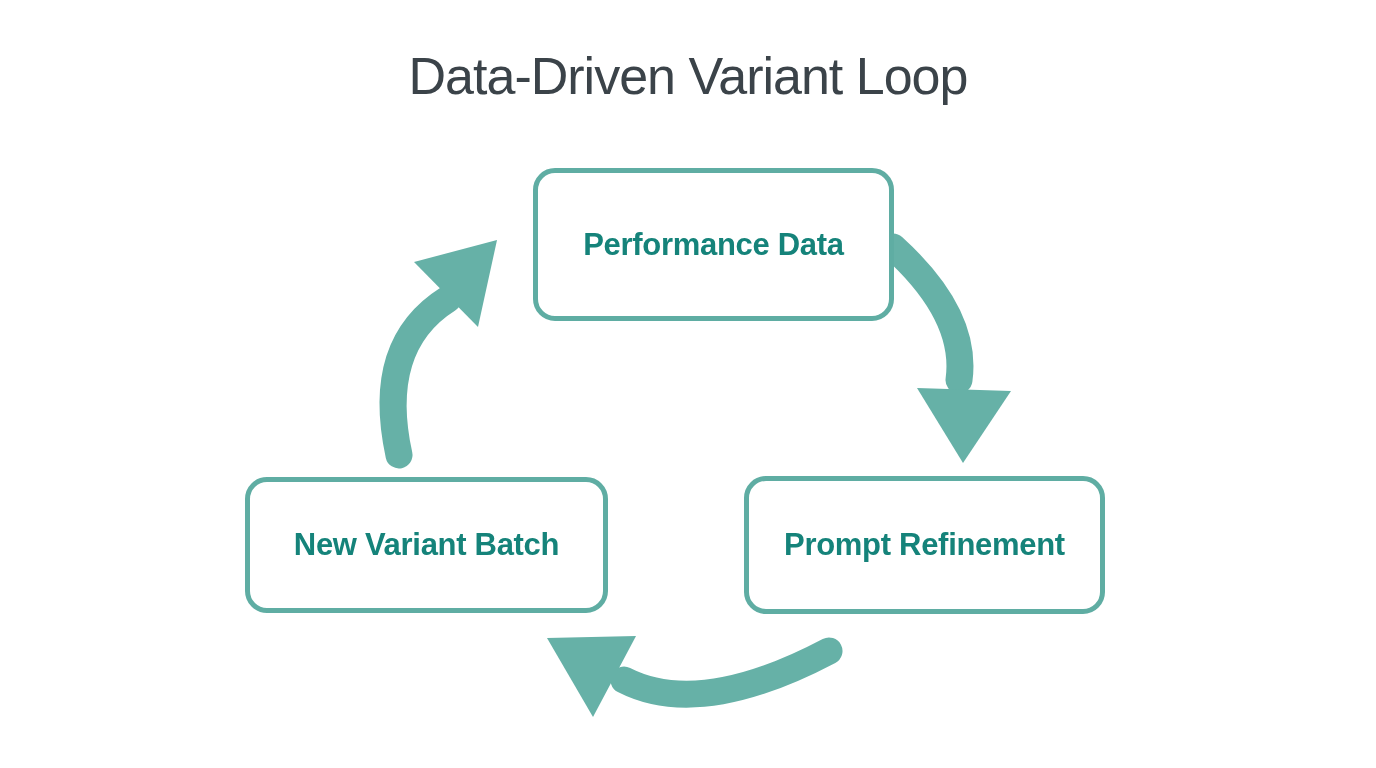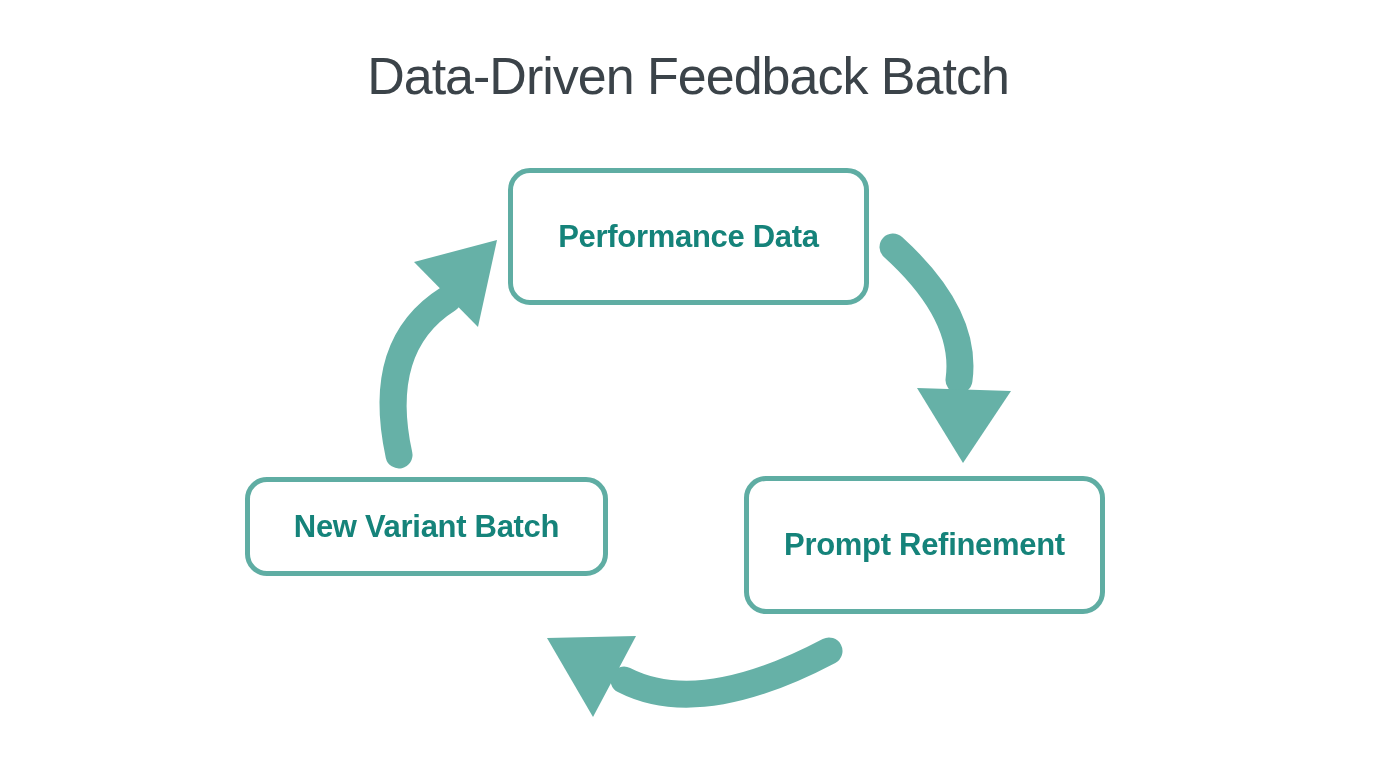--- a/index.html
+++ b/index.html
@@ -50,43 +50,43 @@
     box-sizing: border-box;
     background: #ffffff;
     border: 5px solid var(--box-border-color, #5FADA3);
     border-radius: 22px;
     display: flex;
     flex-direction: column;
     align-items: center;
     justify-content: center;
     text-align: center;
   }
-  .node-top    { left: 508px; top: 168px; width: 361px; height: 137px; }
+  .node-top    { left: 533px; top: 168px; width: 361px; height: 153px; }
   .node-right  { left: 744px; top: 476px; width: 361px; height: 138px; }
-  .node-left   { left: 245px; top: 477px; width: 363px; height: 99px; }
+  .node-left   { left: 245px; top: 477px; width: 363px; height: 136px; }
   .node-label {
     font-size: 31px;
     font-weight: 700;
     letter-spacing: -0.3px;
     color: var(--node-label-color, #15837A);
     line-height: 46px;
   }
   .node-sublabel {
     font-size: 30px;
     font-weight: 400;
     color: var(--sublabel-color, #7C7C7F);
     line-height: 46px;
   }
 </style>
 </head>
 <body>
 
 <div class="canvas">
 
-  <h1 class="diagram-title">Data-Driven Feedback Batch</h1>
+  <h1 class="diagram-title">Data-Driven Variant Loop</h1>
 
   <svg class="arrows-svg" viewBox="0 0 1376 768" aria-hidden="true">
 
     <g>
       <path class="arrow-shaft" d="M 893 247 Q 968 315 959 380"></path>
       <polygon class="arrow-head" points="917,388 1011,391 963,463"></polygon>
     </g>
 
     <g>
       <path class="arrow-shaft" d="M 829 651 Q 700 719 624 680"></path>

